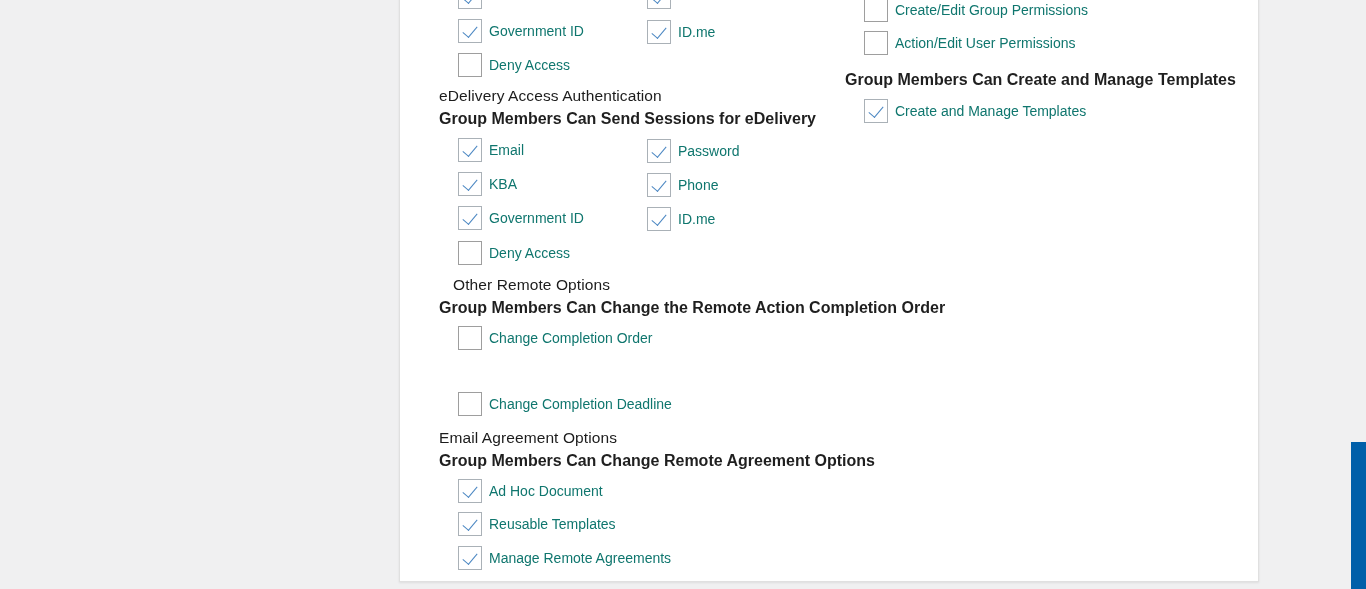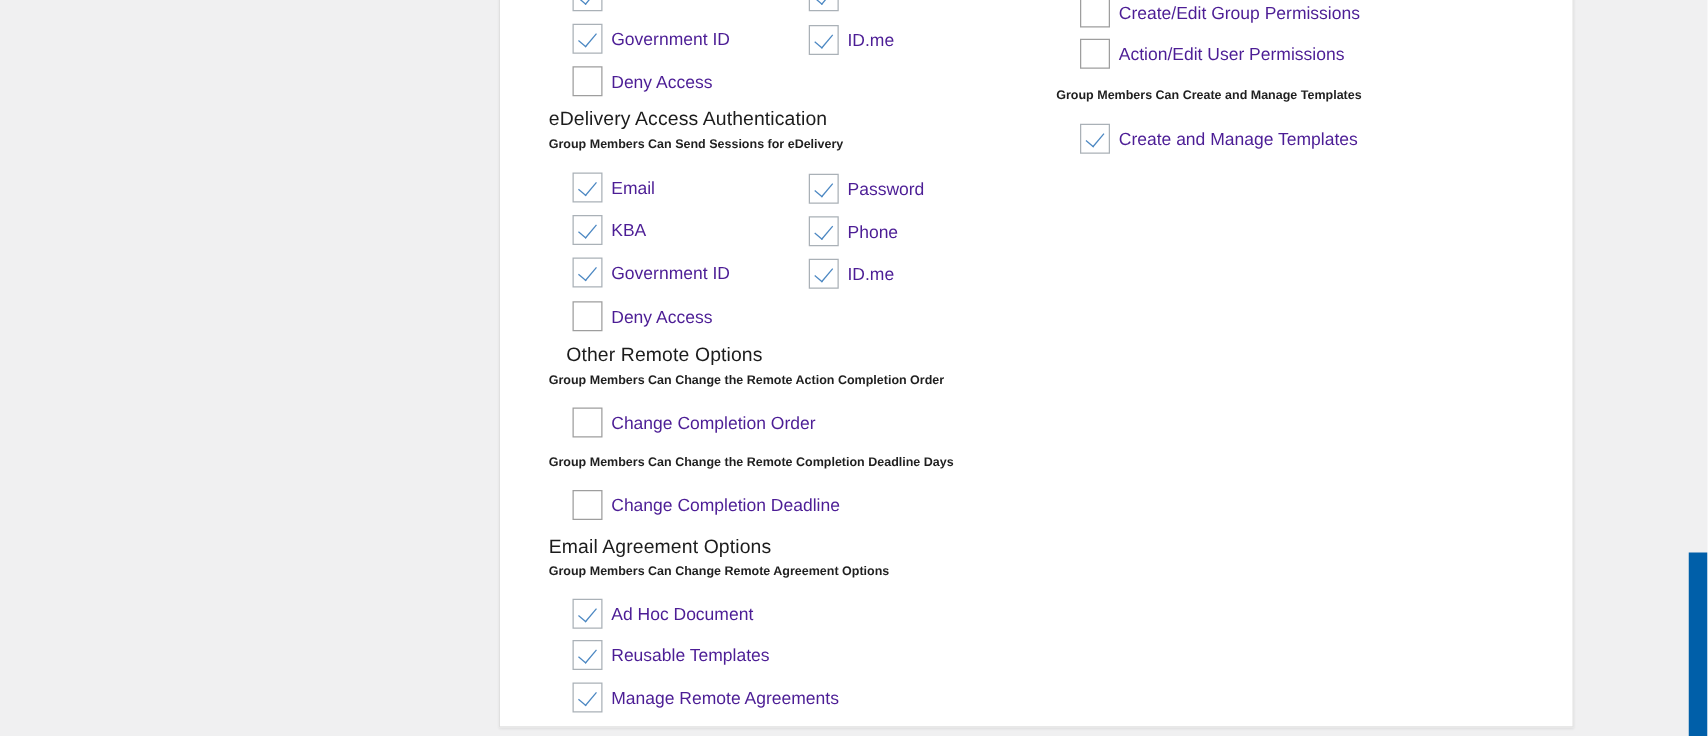--- a/index.html
+++ b/index.html
@@ -51,34 +51,34 @@
     display:block;
     position:absolute;
     left:7px;top:3px;
     width:7px;height:13px;
     border-right:1.6px solid #4b87c2;
     border-bottom:1.6px solid #4b87c2;
     transform:rotate(40deg);
   }
   .lbl{
     font-size:14px;
-    color:#4c1d95;
+    color:#0f766e;
     white-space:nowrap;
   }
   .h1{
     position:absolute;
     font-size:15.5px;
     font-weight:normal;
     color:#1c1c1c;
     letter-spacing:0.1px;
     white-space:nowrap;
   }
   .h2{
     position:absolute;
-    font-size:10px;
+    font-size:16px;
     font-weight:bold;
     color:#1f1f1f;
     white-space:nowrap;
   }
 </style>
 </head>
 <body>
 
 <div class="screen">
   <div class="panel"></div>
@@ -154,21 +154,20 @@
     <span class="cb"></span>
     <span class="lbl">Deny Access</span>
   </div>
 
   <div class="h1" style="left:453px;top:276px">Other Remote Options</div>
   <div class="h2" style="left:439px;top:299px">Group Members Can Change the Remote Action Completion Order</div>
   <div class="item" style="left:458px;top:325px">
     <span class="cb"></span>
     <span class="lbl">Change Completion Order</span>
   </div>
-  <div class="h2" style="left:439px;top:365px">Group Members Can Change the Remote Completion Deadline Days</div>
   <div class="item" style="left:458px;top:391px">
     <span class="cb"></span>
     <span class="lbl">Change Completion Deadline</span>
   </div>
 
   <div class="h1" style="left:439px;top:429px">Email Agreement Options</div>
   <div class="h2" style="left:439px;top:452px">Group Members Can Change Remote Agreement Options</div>
   <div class="item" style="left:458px;top:478px">
     <span class="cb checked">
         <i class="mark"></i>

